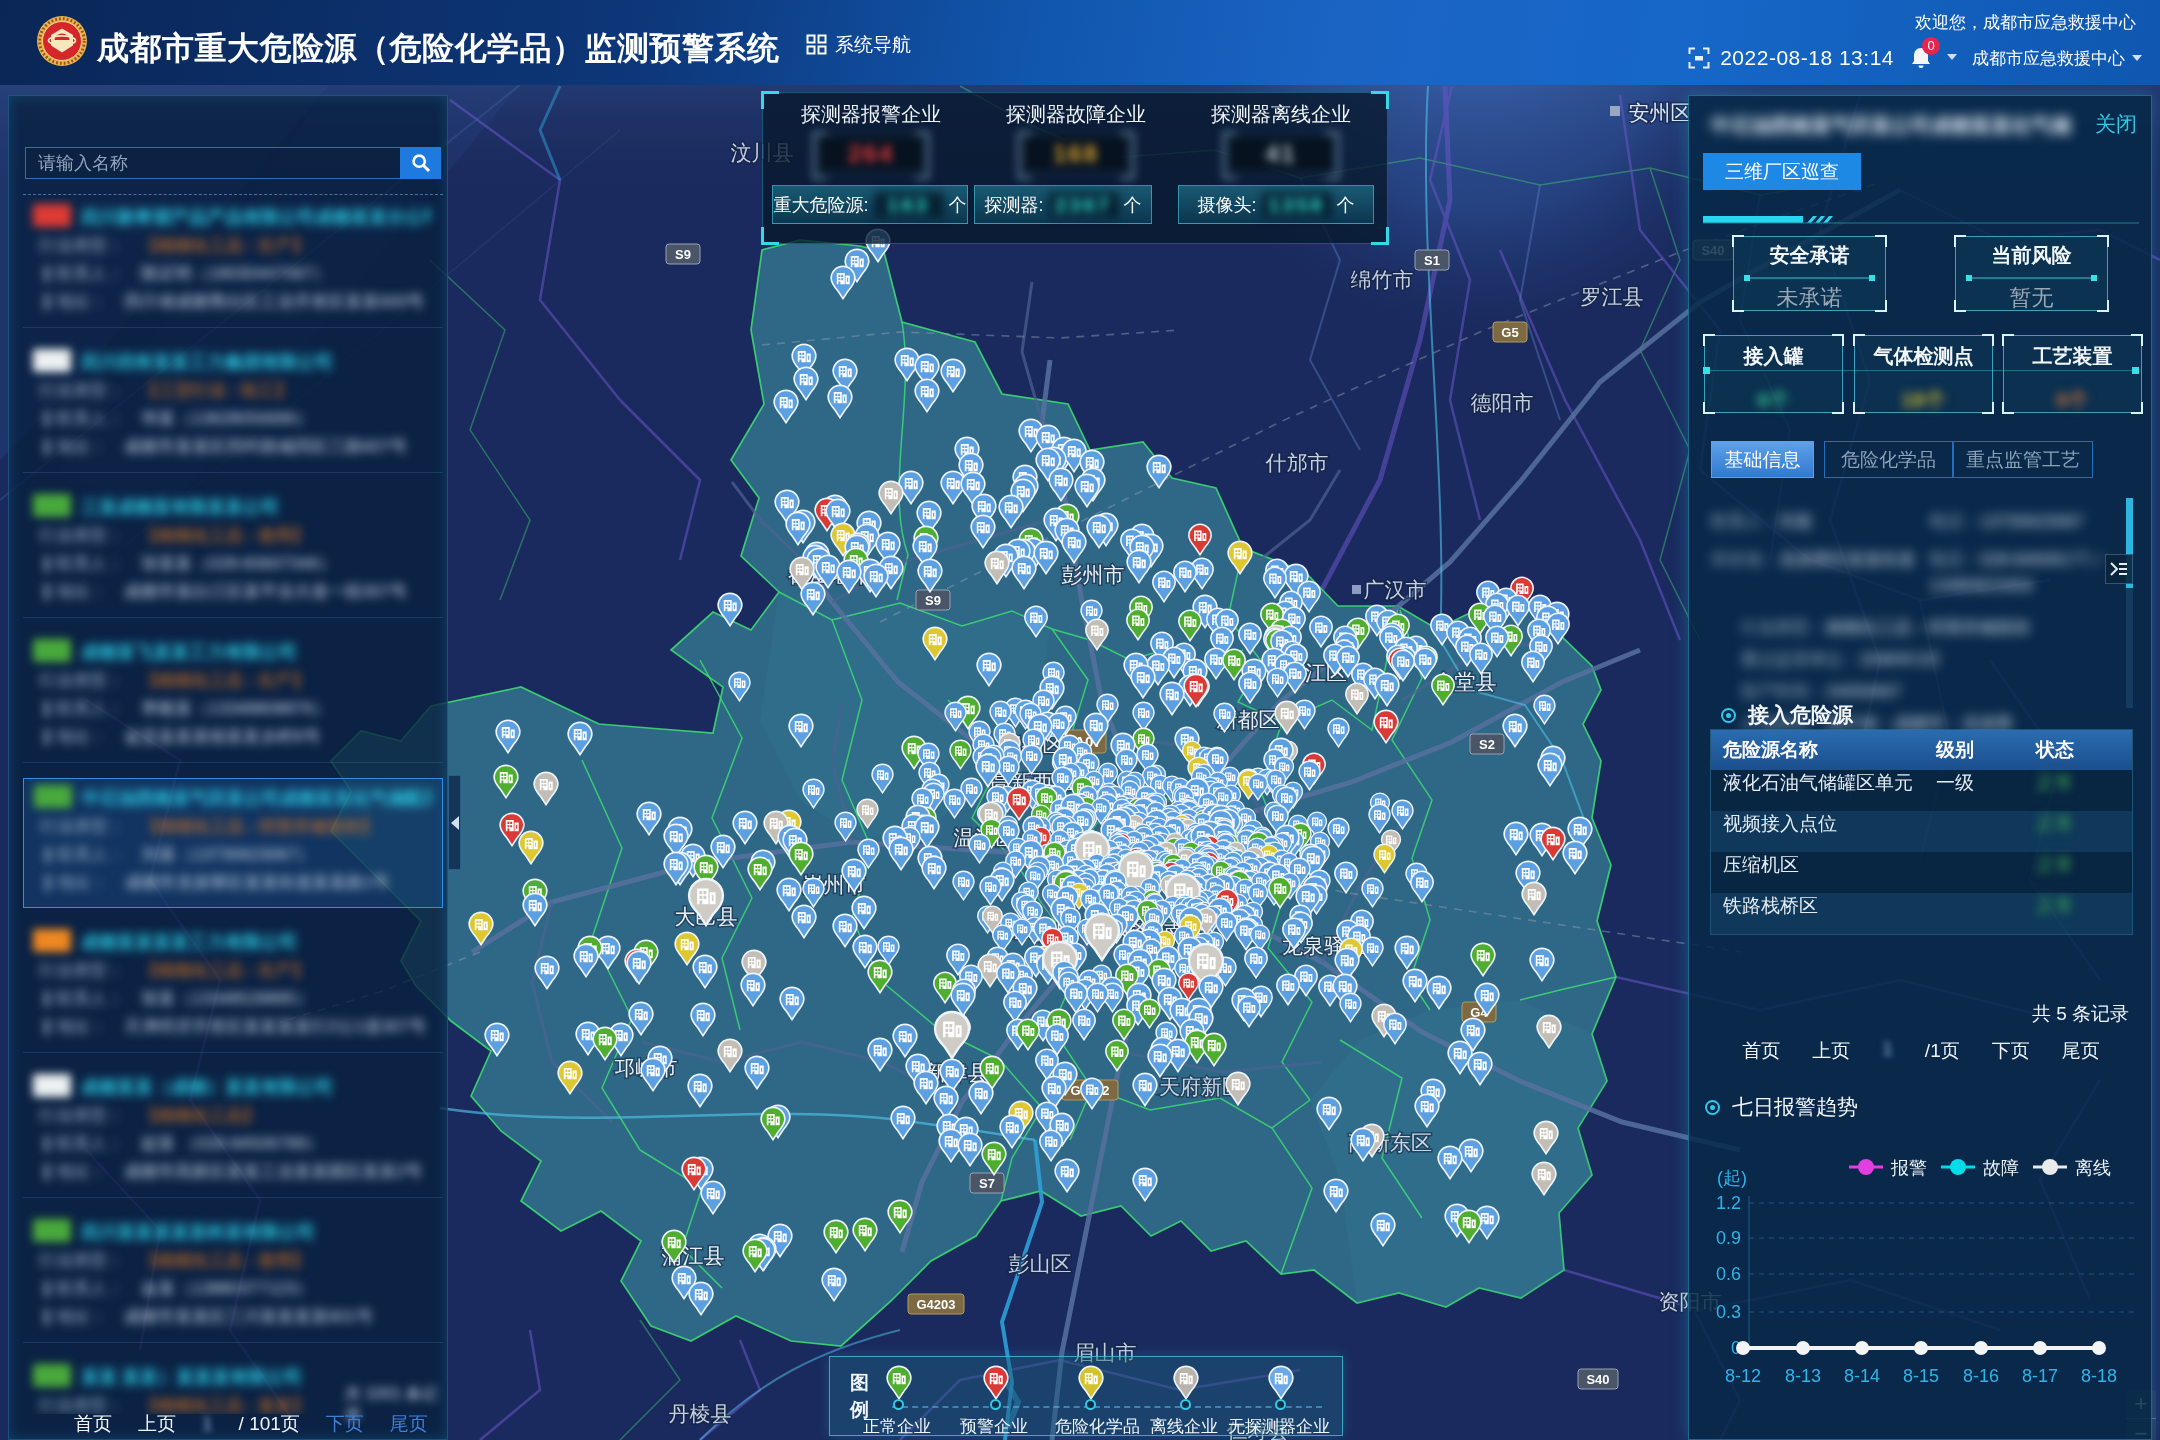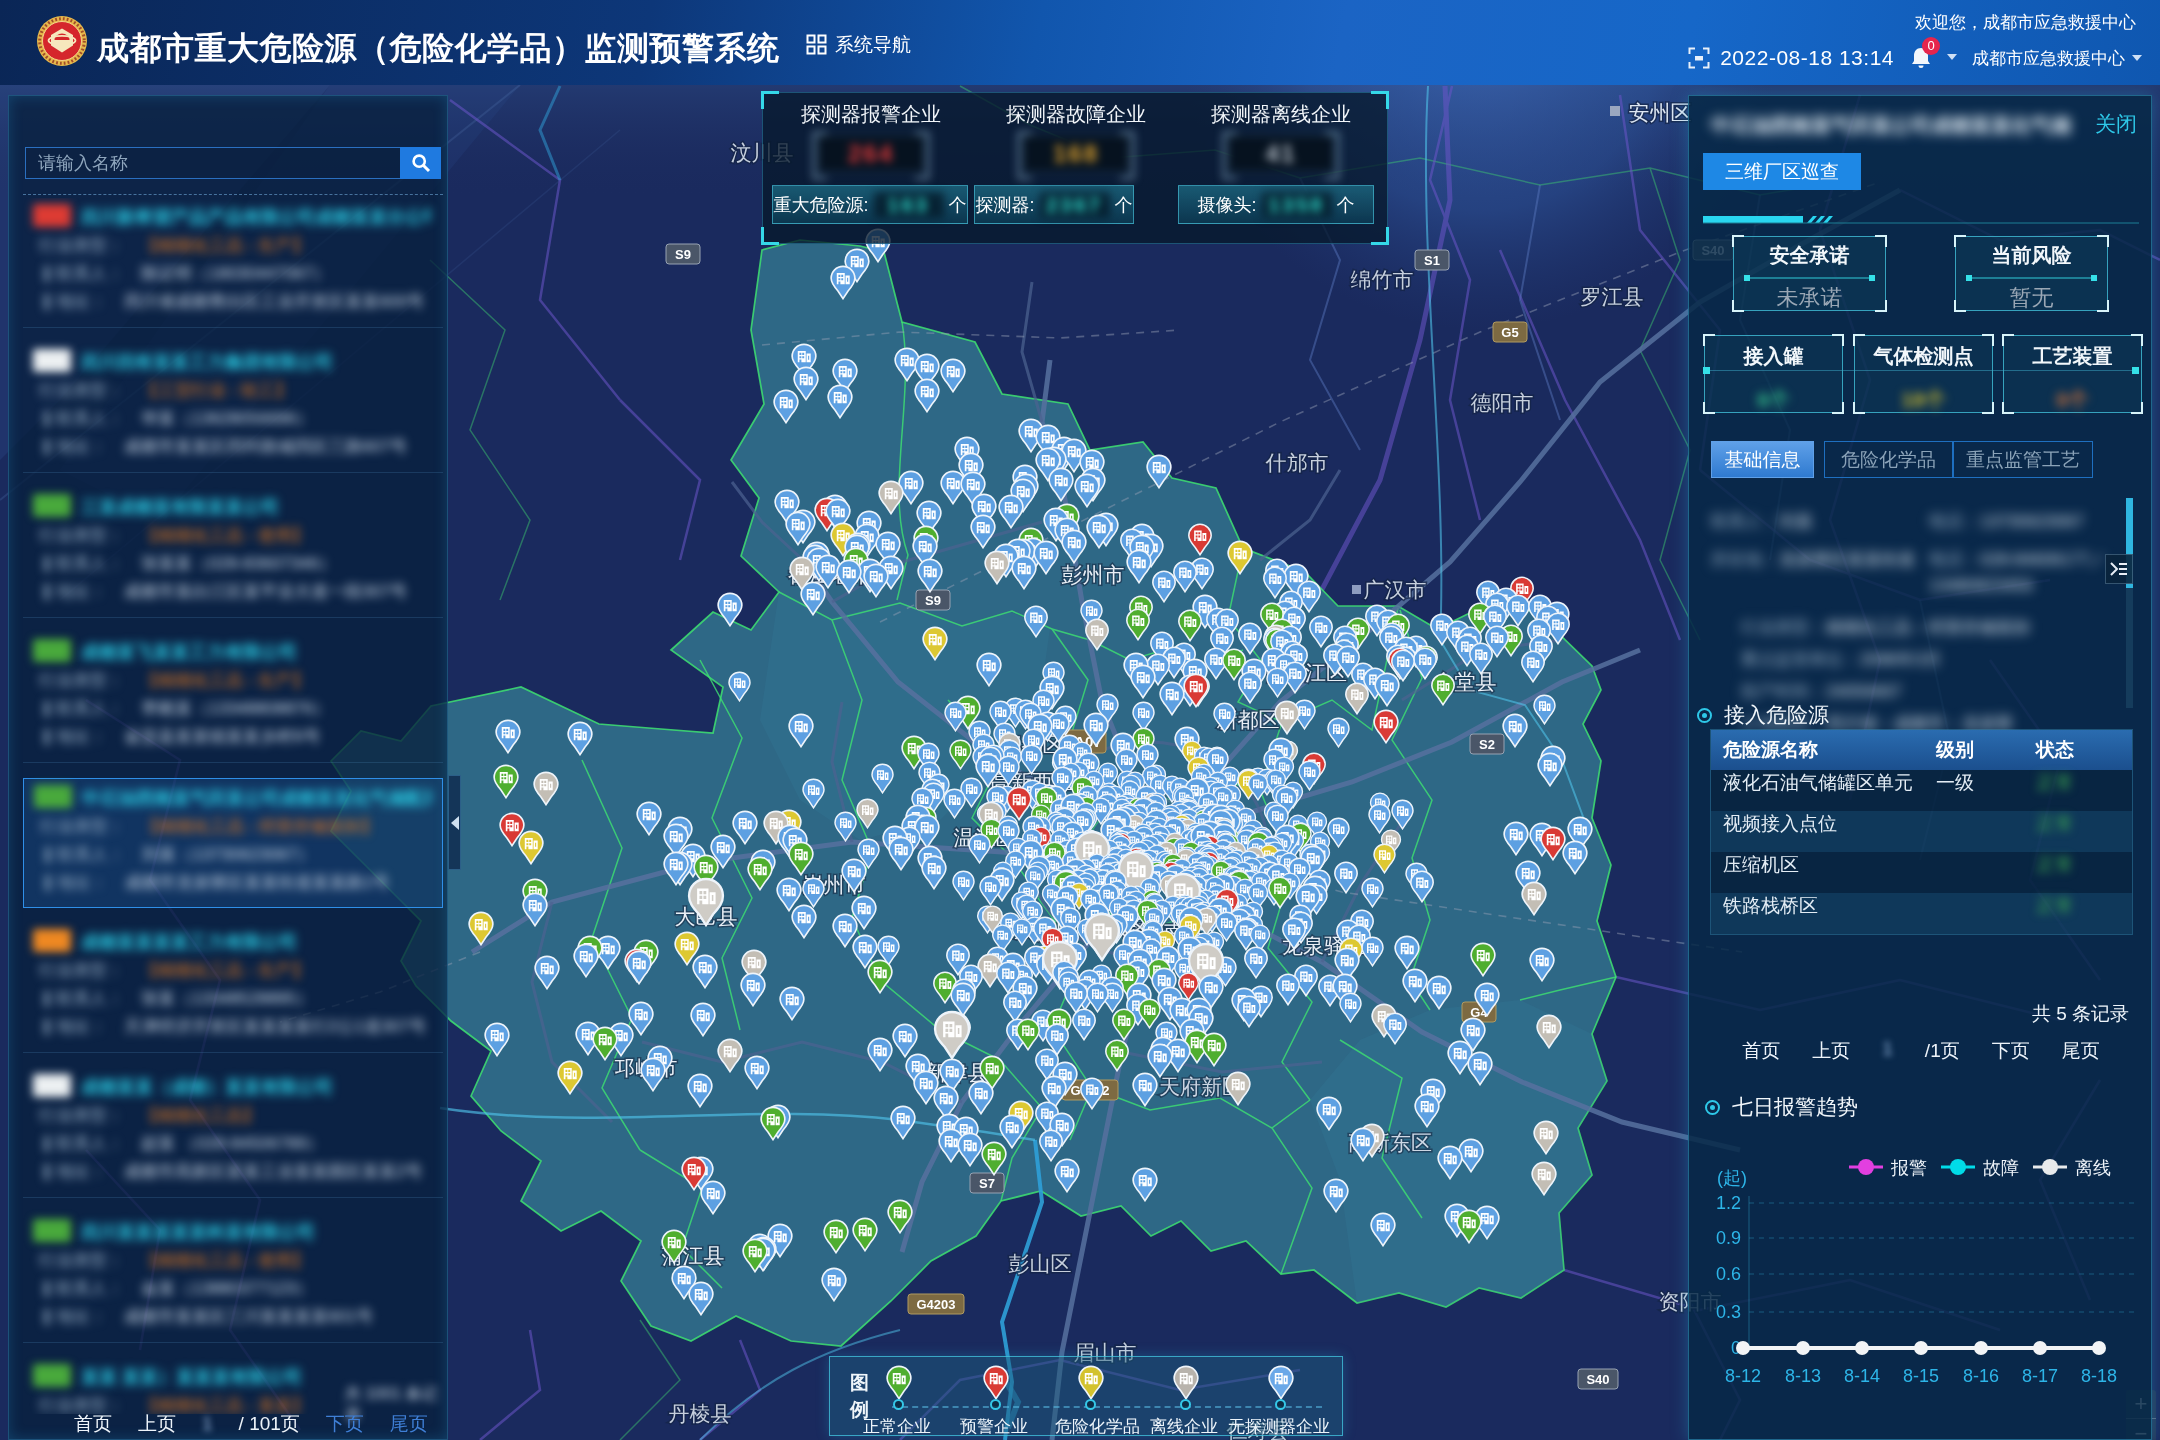--- a/index.html
+++ b/index.html
@@ -97,21 +97,21 @@
 #rline3:before{content:"";position:absolute;left:0;top:-4px;width:7px;height:7px;background:#35e0e8}
 #rline3:after{content:"";position:absolute;right:0;top:-4px;width:7px;height:7px;background:#35e0e8}
 .rtab{position:absolute;top:345px;height:37px;border:1px solid #1e6fc0;color:#8ba3b8;font-size:19px;display:flex;align-items:center;justify-content:center}
 .rtab.on{background:linear-gradient(180deg,#5fa0e8,#2f7ad0);color:#fff;border-color:#5fa0e8}
 #rinfo{position:absolute;left:22px;top:400px;width:410px;height:290px;filter:blur(6px);font-size:17px;color:#9fb6ca}
 #rinfo div{position:absolute;white-space:nowrap}
 #rinfo i{font-style:normal;color:#d8e4ee}
 #rscroll{position:absolute;left:437px;top:402px;width:7px;height:210px;background:rgba(40,90,120,0.4)}
 #rscroll:before{content:"";position:absolute;left:0;top:0;width:7px;height:90px;background:#2fb6e0}
 #rexpand{position:absolute;left:416px;top:458px;width:28px;height:30px;background:rgba(10,35,60,0.9);border:1px solid rgba(120,160,190,0.4);display:flex;align-items:center;justify-content:center}
-#rsec1{position:absolute;left:8px;top:605px;color:#f2f7fb;font-size:21px;font-weight:normal}
+#rsec1{position:absolute;left:32px;top:605px;color:#f2f7fb;font-size:21px;font-weight:bold}
 #rsec2{position:absolute;left:16px;top:997px;color:#f2f7fb;font-size:21px;font-weight:normal}
 .radio{display:inline-block;width:15px;height:15px;border:2px solid #2ec8e8;border-radius:50%;position:relative;margin-right:12px;vertical-align:-1px}
 .radio:before{content:"";position:absolute;left:3px;top:3px;width:5px;height:5px;border-radius:50%;background:#2ec8e8}
 #rtable{position:absolute;left:21px;top:633px;width:423px;border:1px solid rgba(60,150,190,0.4)}
 #rtable .hd{display:flex;background:linear-gradient(180deg,#2a6cb0,#1b4f8e);color:#fff;font-size:19px;font-weight:bold;height:40px;align-items:center}
 #rtable .rw{display:flex;color:#e4edf5;font-size:19px;height:41px;align-items:flex-start;background:rgba(8,35,60,0.55)}
 #rtable .rw:nth-child(odd){background:rgba(25,75,110,0.45)}
 #rtable .c1{width:225px;padding-left:12px;white-space:nowrap;overflow:hidden}
 #rtable .c2{width:100px}
 #rtable .c3{width:86px;color:#3fae52;filter:blur(4px)}
@@ -1456,21 +1456,21 @@
 <div class="scol" style="left:8px">探测器报警企业<div class="sled">
           <div class="sdig" style="color:#e63a3a">264</div>
         </div></div>
 <div class="scol" style="left:213px">探测器故障企业<div class="sled">
           <div class="sdig" style="color:#e0a32e">168</div>
         </div></div>
 <div class="scol" style="left:418px">探测器离线企业<div class="sled">
           <div class="sdig" style="color:#b9c2cc">41</div>
         </div></div>
 <div class="sbar" style="left:9px;width:196px">重大危险源:<span class="num">163</span>个</div>
-<div class="sbar" style="left:211px;width:160px">探测器:<span class="num">2367</span>个</div>
+<div class="sbar" style="left:211px;width:178px">探测器:<span class="num">2367</span>个</div>
 <div class="sbar" style="left:415px;width:196px">摄像头:<span class="num">1358</span>个</div>
 </div>
 
 <div id="legend">
 <div id="legtxt">图<br>例</div>
 <div id="legdash"></div>
 <svg class="lpin" style="left:55px" viewBox="0 0 28 36">
         <use href="#pin" fill="#4fae2f"></use>
       </svg>
 <svg class="lpin" style="left:152px" viewBox="0 0 28 36">

